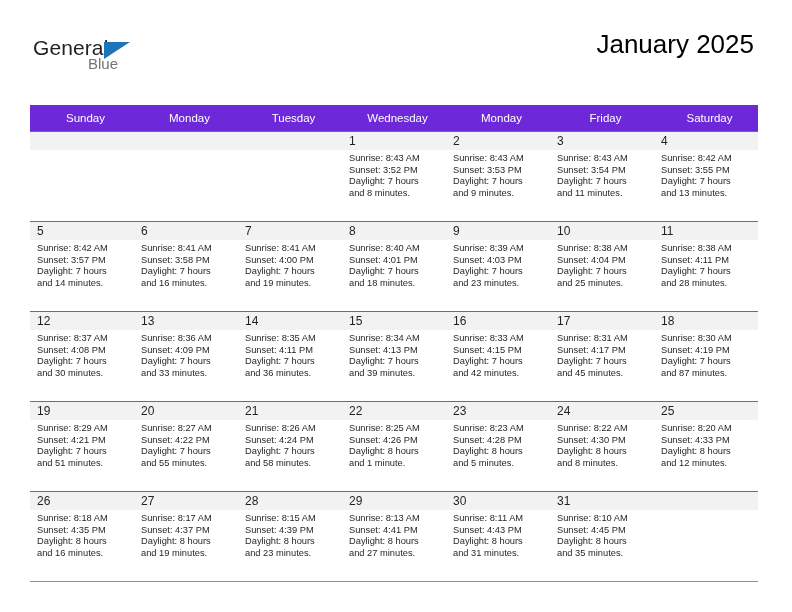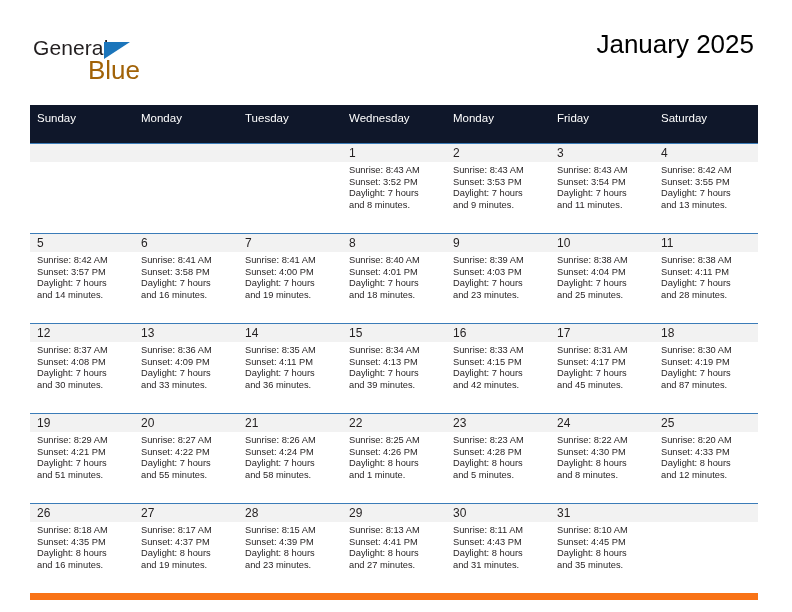--- a/index.html
+++ b/index.html
@@ -52,22 +52,22 @@
     top: 6px;
     width: 0;
     height: 0;
     border-left: 26px solid #1b75bb;
     border-bottom: 17px solid transparent;
   }
   .logo-blue {
     position: absolute;
     left: 55px;
     top: 19px;
-    font-size: 26px;
-    color: #a16207;
+    font-size: 15px;
+    color: #737373;
     font-family: "Liberation Sans", sans-serif;
   }
 
   .title-block {
     position: absolute;
     right: 38px;
     top: 28px;
     text-align: center;
   }
   .cal-title {
@@ -87,39 +87,39 @@
   
   .cal {
     position: absolute;
     left: 30px;
     top: 105px;
     width: 728px;
     border-collapse: collapse;
     table-layout: fixed;
   }
   .cal th {
-    background: #0f172a;
+    background: #6d28d9;
     color: #ffffff;
     font-size: 11.5px;
     font-weight: normal;
-    text-align: left;
-    padding: 5px 0 17px 7px;
+    text-align: center;
+    padding: 5px 0 5px 7px;
     height: 16px;
     border: none;
   }
   .cal td {
     vertical-align: top;
     padding: 0;
     border: none;
     border-top: 1px solid #3b7cb8;
     width: 104px;
     height: 89px;
   }
   .cal tbody tr:last-child td {
-    border-bottom: 7px solid #f97316;
+    border-bottom: 1px solid #f97316;
     margin-left: 23px;
   }
 
   .cell {
     position: relative;
     height: 89px;
     box-sizing: border-box;
   }
   .daynum-band {
     background: #f2f2f2;

